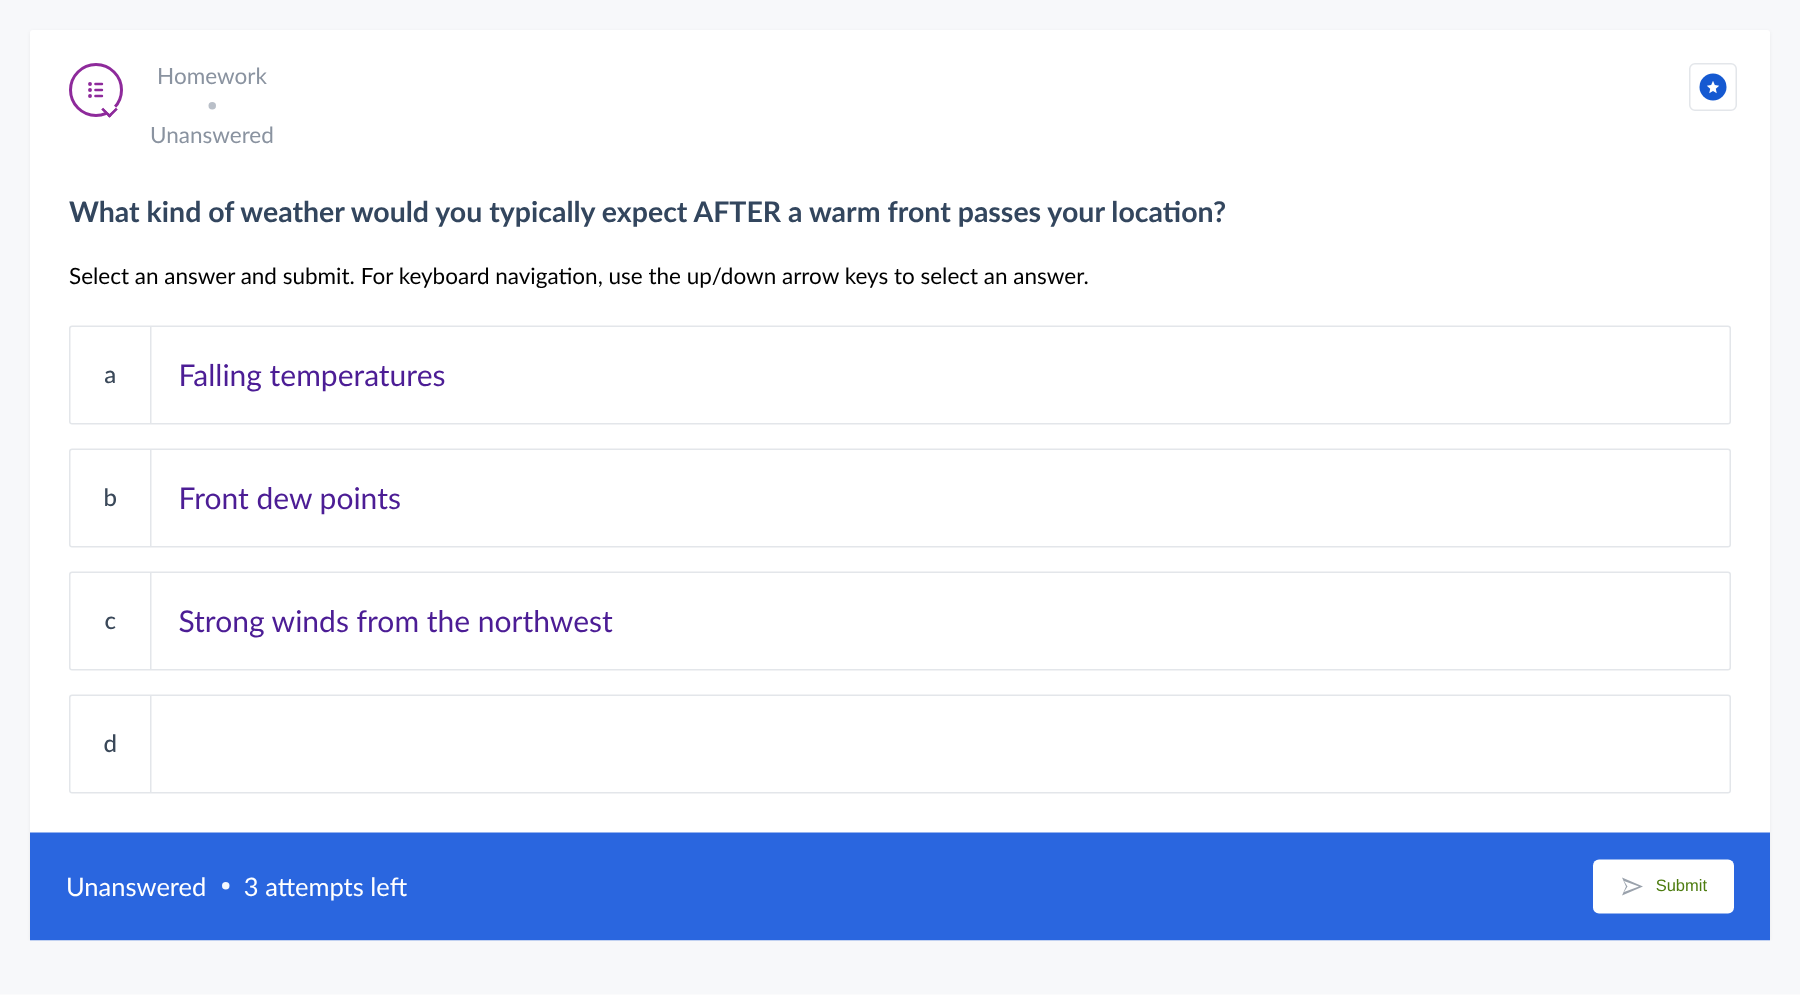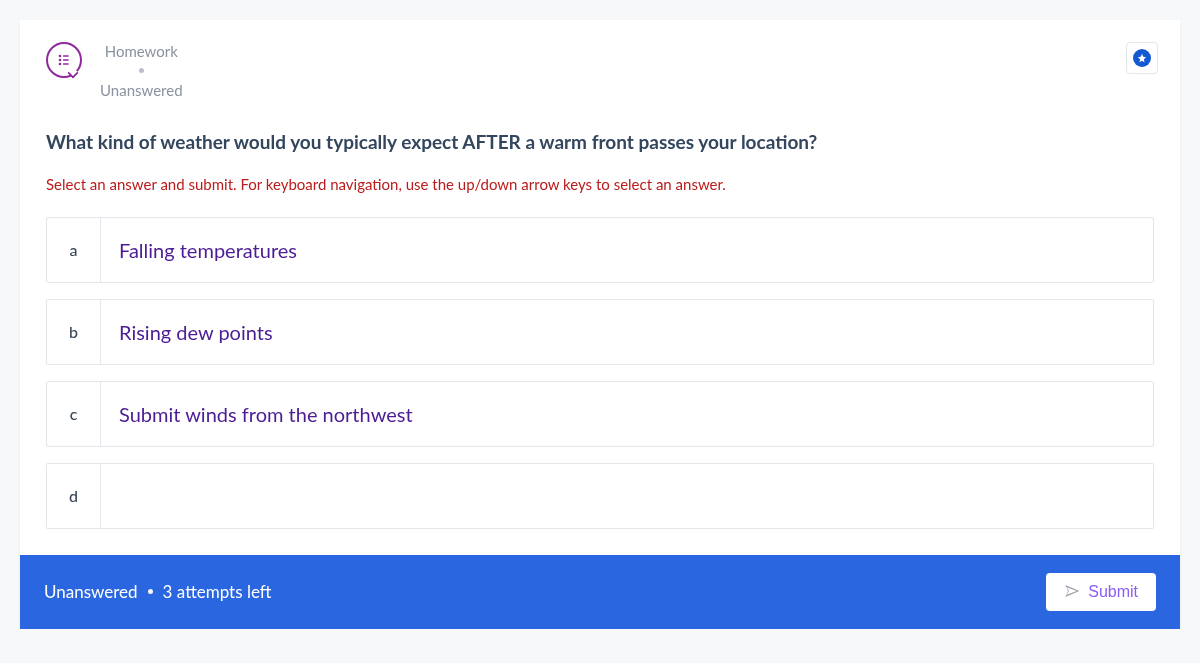--- a/index.html
+++ b/index.html
@@ -84,21 +84,21 @@
   }
   .prompt {
     font-size: 19px;
     color: #33465e;
     margin: 14px 0 20px 0;
     line-height: 1.35;
     font-weight: bold;
   }
   .helper {
     font-size: 15px;
-    color: #b91c1c;
+    color: #000000;
     margin: 8px 0 24px 0;
   }
   .opts { display:flex; flex-direction:column; gap:16px; padding-bottom: 26px;}
   .opt {
     display:flex;
     border:1px solid #e3e6ea;
     border-radius:2px;
     height:66px;
     align-items:stretch;
     cursor:pointer;
@@ -131,25 +131,25 @@
     display:flex;
     align-items:center;
     gap:10px;
   }
   .footer-left .sep {
     width:5px;height:5px;border-radius:50%;background:#fff;opacity:.95;display:inline-block;
   }
   .submit {
     background:#fff;
     border:none;
-    color:#8b5cf6;
-    font-size:16px;
+    color:#4d7c0f;
+    font-size:11px;
     padding: 10px 18px;
     border-radius:4px;
-    display:flex;gap:8px;
+    display:flex;align-items:center;gap:8px;
     cursor:pointer;
   }
   .submit svg { width:16px;height:16px;fill:#9aa2ac; }
 </style>
 </head>
 <body>
 
 <div class="card">
 
   <div class="hdr">
@@ -187,25 +187,25 @@
     <div class="prompt">What kind of weather would you typically expect AFTER a warm front passes your location?</div>
     <div class="helper">Select an answer and submit. For keyboard navigation, use the up/down arrow keys to select an answer.</div>
 
     <div class="opts">
       <div class="opt">
         <div class="letter">a</div>
         <div class="text">Falling temperatures</div>
       </div>
       <div class="opt">
         <div class="letter">b</div>
-        <div class="text">Rising dew points</div>
+        <div class="text">Front dew points</div>
       </div>
       <div class="opt">
         <div class="letter">c</div>
-        <div class="text">Submit winds from the northwest</div>
+        <div class="text">Strong winds from the northwest</div>
       </div>
       <div class="opt">
         <div class="letter">d</div>
       </div>
     </div>
   </div>
 
   <div class="footer">
     <div class="footer-left">
       <span>Unanswered</span>

